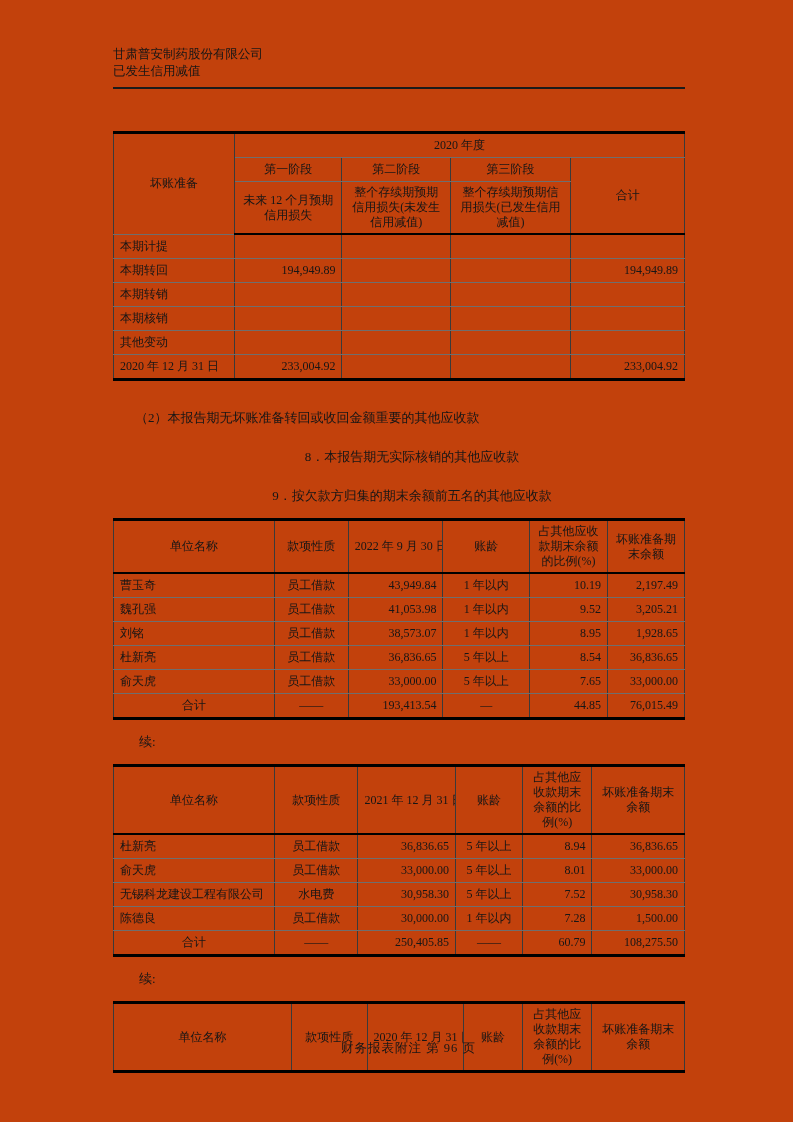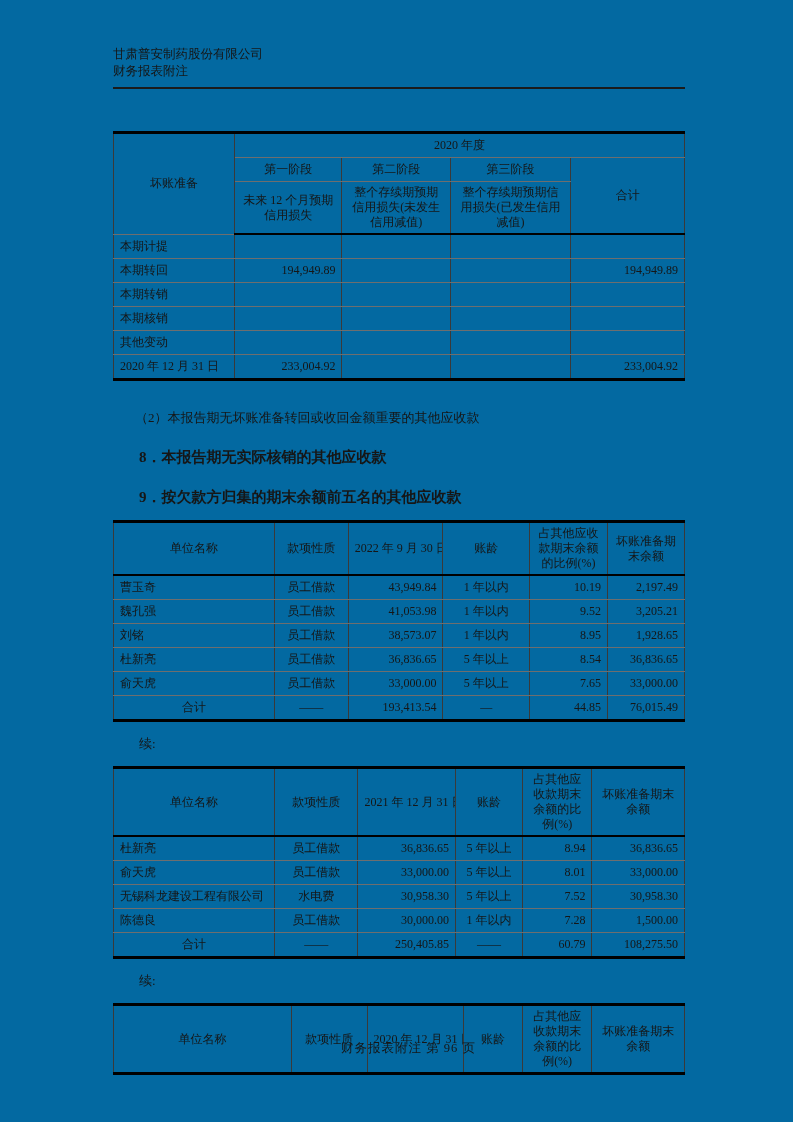--- a/index.html
+++ b/index.html
@@ -1,19 +1,19 @@
 <!DOCTYPE html>
 <html><head>
 <meta charset="utf-8">
 <style>
   html,body{margin:0;padding:0;background:#e8e8e8;}
   .page{
     position:relative;
     width:793px;height:1122px;
-    background:#0369a1;
+    background:#c2410c;
     font-family:"Liberation Serif","DejaVu Serif",serif;
     color:#161616;
     overflow:hidden;
     margin:0 auto;
   }
   .content{padding:46px 108px 0 113px;}
   .doc-header{font-size:12.5px;line-height:17px;}
   .doc-header div{white-space:nowrap;}
   .header-rule{border-top:2px solid #1b1b1b;margin-top:7px;height:0;}
 
@@ -37,37 +37,37 @@
     word-break:break-all;
   }
   .l{text-align:left;}
   .c{text-align:center;}
   .r{text-align:right;}
   td.hdr-bottom{border-bottom:2px solid #000 !important;}
   td.nowrap{white-space:nowrap;padding-left:1px;padding-right:1px;font-size:12px;}
   .t1{margin-top:42px;}
   .t1 td.vmid{vertical-align:middle;}
   .note-plain{font-size:13px;margin:28px 0 0 22px;}
-  .note-bold{font-size:15px;font-weight:bold;margin:21px 0 0 26px;}
+  .note-bold{font-size:13px;font-weight:normal;margin:21px 0 0 26px;text-align:center;}
   .cont-label{font-size:13px;margin:13px 0 9px 26px;}
   .t2,.t3,.t4{margin-top:13px;}
   .footer{
     position:absolute;left:12px;top:1040px;width:100%;
     text-align:center;font-size:12.5px;letter-spacing:1px;
   }
 </style>
 </head>
 <body>
 
 <div class="page">
   <div class="content">
 
     <div class="doc-header">
       <div>甘肃普安制药股份有限公司</div>
-      <div>财务报表附注</div>
+      <div>已发生信用减值</div>
     </div>
     <div class="header-rule"></div>
 
     <table class="tbl t1">
       <colgroup>
         <col style="width:21.2%">
           <col style="width:18.8%">
           <col style="width:19.0%">
           <col style="width:21.1%">
           <col style="width:19.9%">

